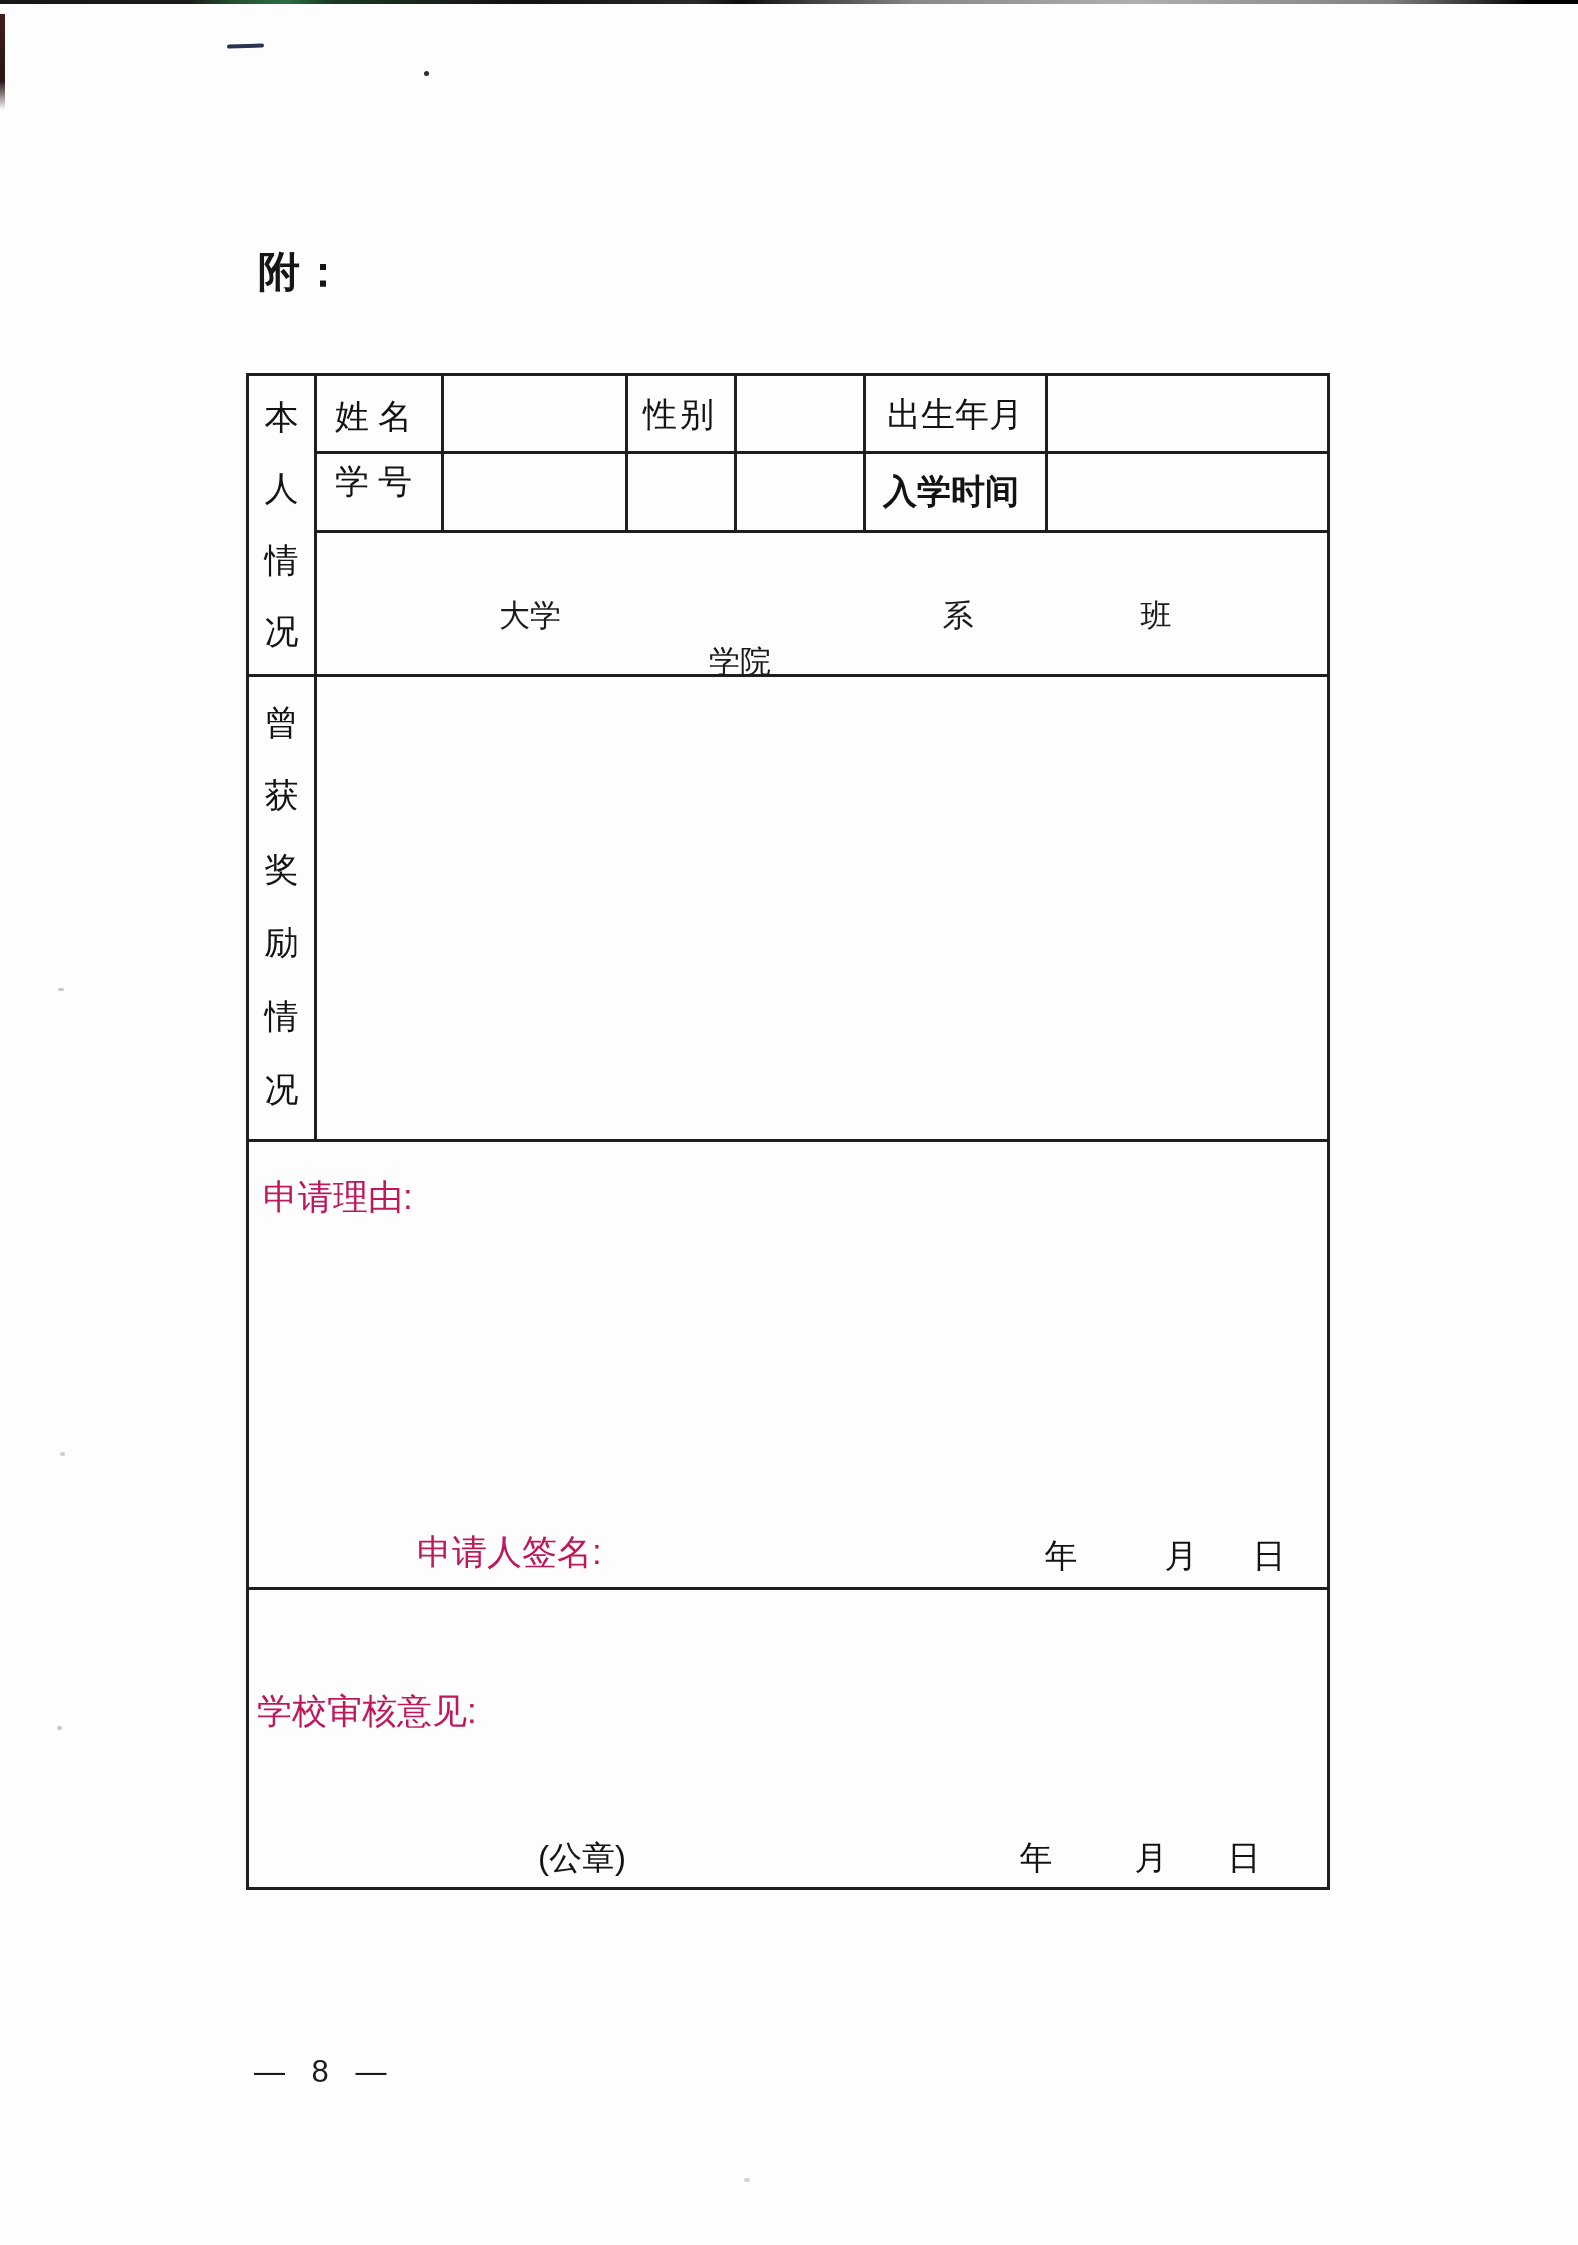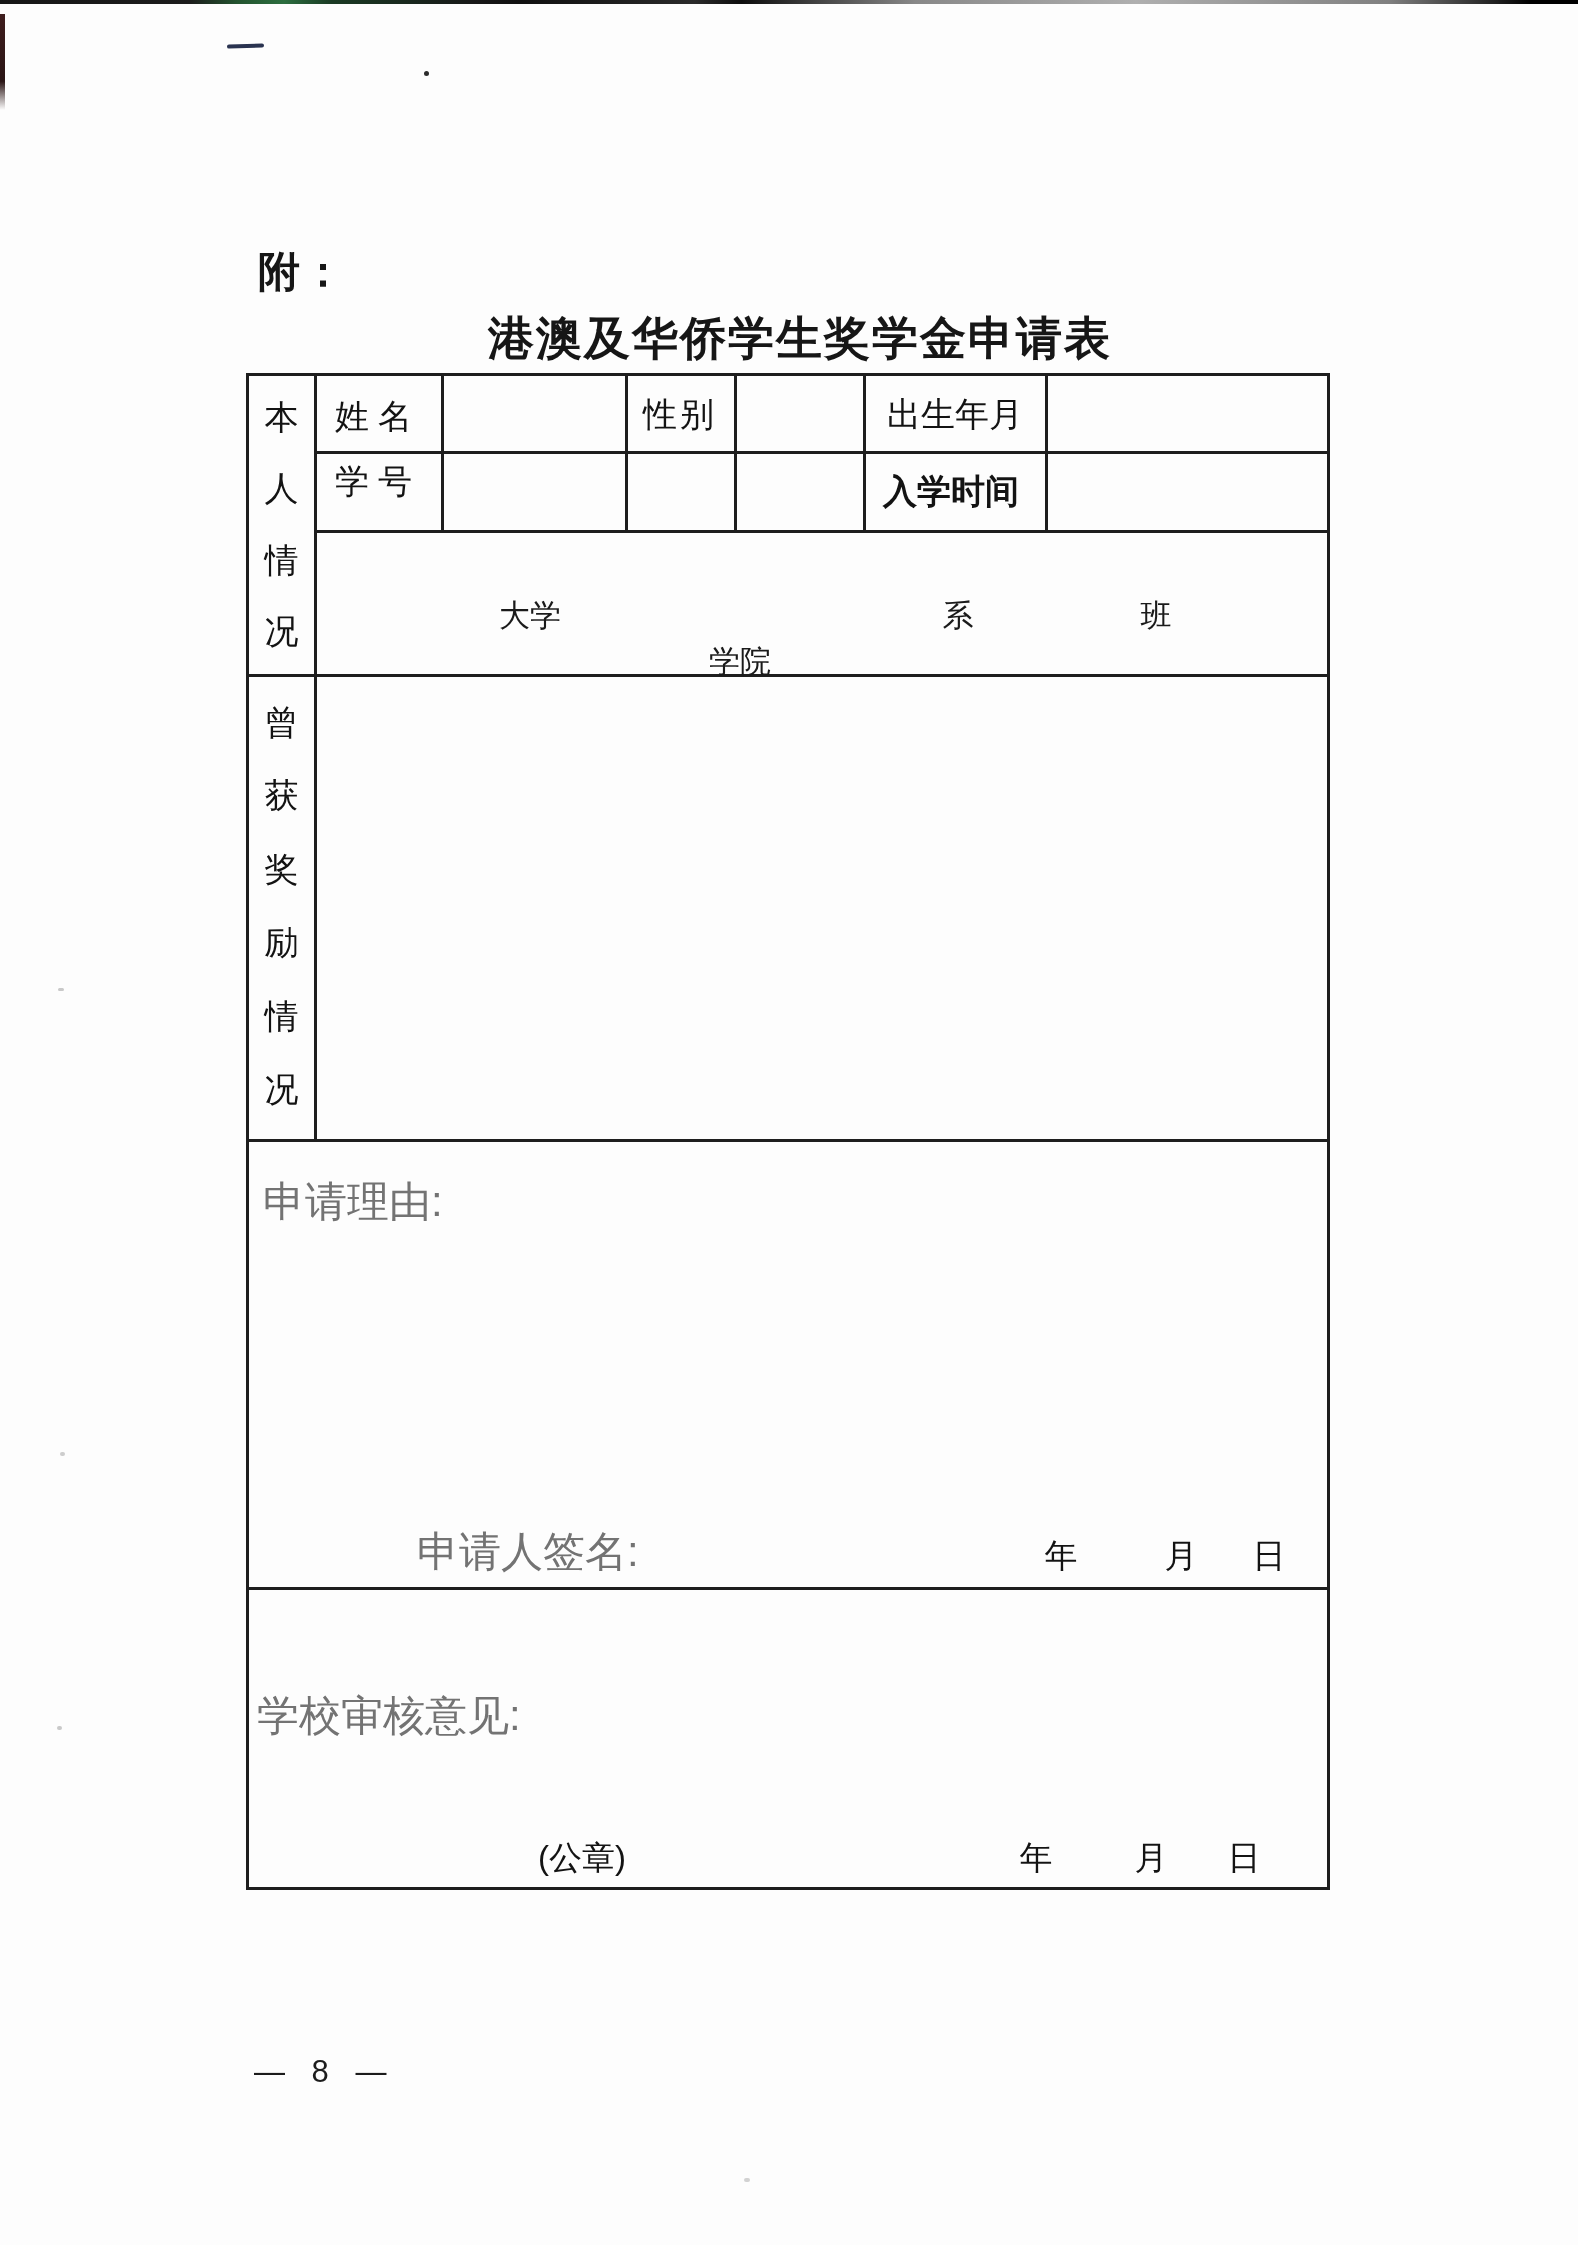--- a/index.html
+++ b/index.html
@@ -44,21 +44,21 @@
   .spread2{letter-spacing:9px;margin-right:-9px;}
   .spread1{letter-spacing:3px;margin-right:-3px;}
   .vert-header{
     position:absolute;
     display:flex;flex-direction:column;
     align-items:center;justify-content:space-around;
     font-size:34px;color:#131313;
   }
   .free-label{
     position:absolute;
-    font-size:42px;color:#737373;
+    font-size:35px;color:#be185d;
     white-space:nowrap;
   }
   .mid-label{
     position:absolute;
     font-size:31px;color:#1a1a1a;
     transform:translate(-50%,-50%);
     white-space:nowrap;
   }
   .date-char{
     position:absolute;
@@ -103,21 +103,20 @@
   <div class="abs scan-top"></div>
   <div class="abs scan-left"></div>
   <div class="abs scan-dash"></div>
   <div class="abs scan-dot"></div>
   <div class="speck" style="left:58px;top:988px;width:6px;height:3px;background:#c9c9c9;"></div>
   <div class="speck" style="left:60px;top:1452px;width:5px;height:4px;background:#cdcdcd;"></div>
   <div class="speck" style="left:57px;top:1726px;width:5px;height:4px;background:#c9c9c9;"></div>
   <div class="speck" style="left:744px;top:2178px;width:6px;height:4px;background:#d2d2d2;"></div>
 
   <div class="abs attachment">附：</div>
-  <div class="abs doc-title">港澳及华侨学生奖学金申请表</div>
 
   <div class="abs form-table">
 
     <div class="vline" style="left:65px;top:0;height:763px;"></div>
     <div class="vline" style="left:192px;top:0;height:154px;"></div>
     <div class="vline" style="left:376px;top:0;height:154px;"></div>
     <div class="vline" style="left:485px;top:0;height:154px;"></div>
     <div class="vline" style="left:614px;top:0;height:154px;"></div>
     <div class="vline" style="left:796px;top:0;height:154px;"></div>
 

